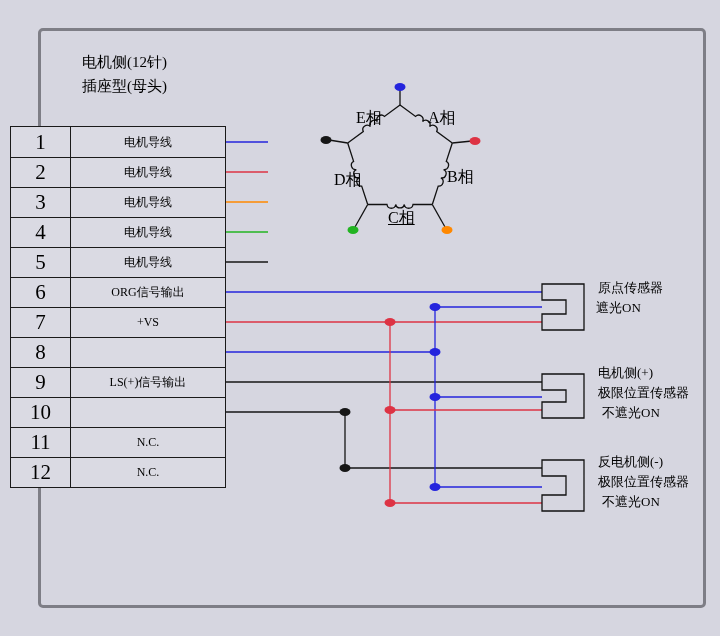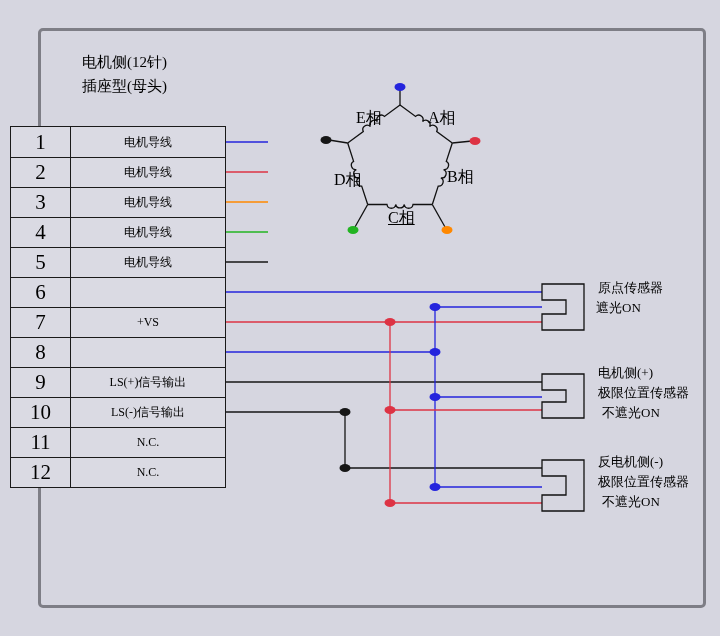--- a/index.html
+++ b/index.html
@@ -59,35 +59,35 @@
     <div class="prow">
         <div class="pnum">4</div>
         <div class="plbl">电机导线</div>
       </div>
     <div class="prow">
         <div class="pnum">5</div>
         <div class="plbl">电机导线</div>
       </div>
     <div class="prow">
         <div class="pnum">6</div>
+        <div class="plbl">ORG信号输出</div>
       </div>
     <div class="prow">
         <div class="pnum">7</div>
         <div class="plbl">+VS</div>
       </div>
     <div class="prow">
         <div class="pnum">8</div>
       </div>
     <div class="prow">
         <div class="pnum">9</div>
         <div class="plbl">LS(+)信号输出</div>
       </div>
     <div class="prow">
         <div class="pnum">10</div>
-        <div class="plbl">LS(-)信号输出</div>
       </div>
     <div class="prow">
         <div class="pnum">11</div>
         <div class="plbl">N.C.</div>
       </div>
     <div class="prow">
         <div class="pnum">12</div>
         <div class="plbl">N.C.</div>
       </div>
   </div>

